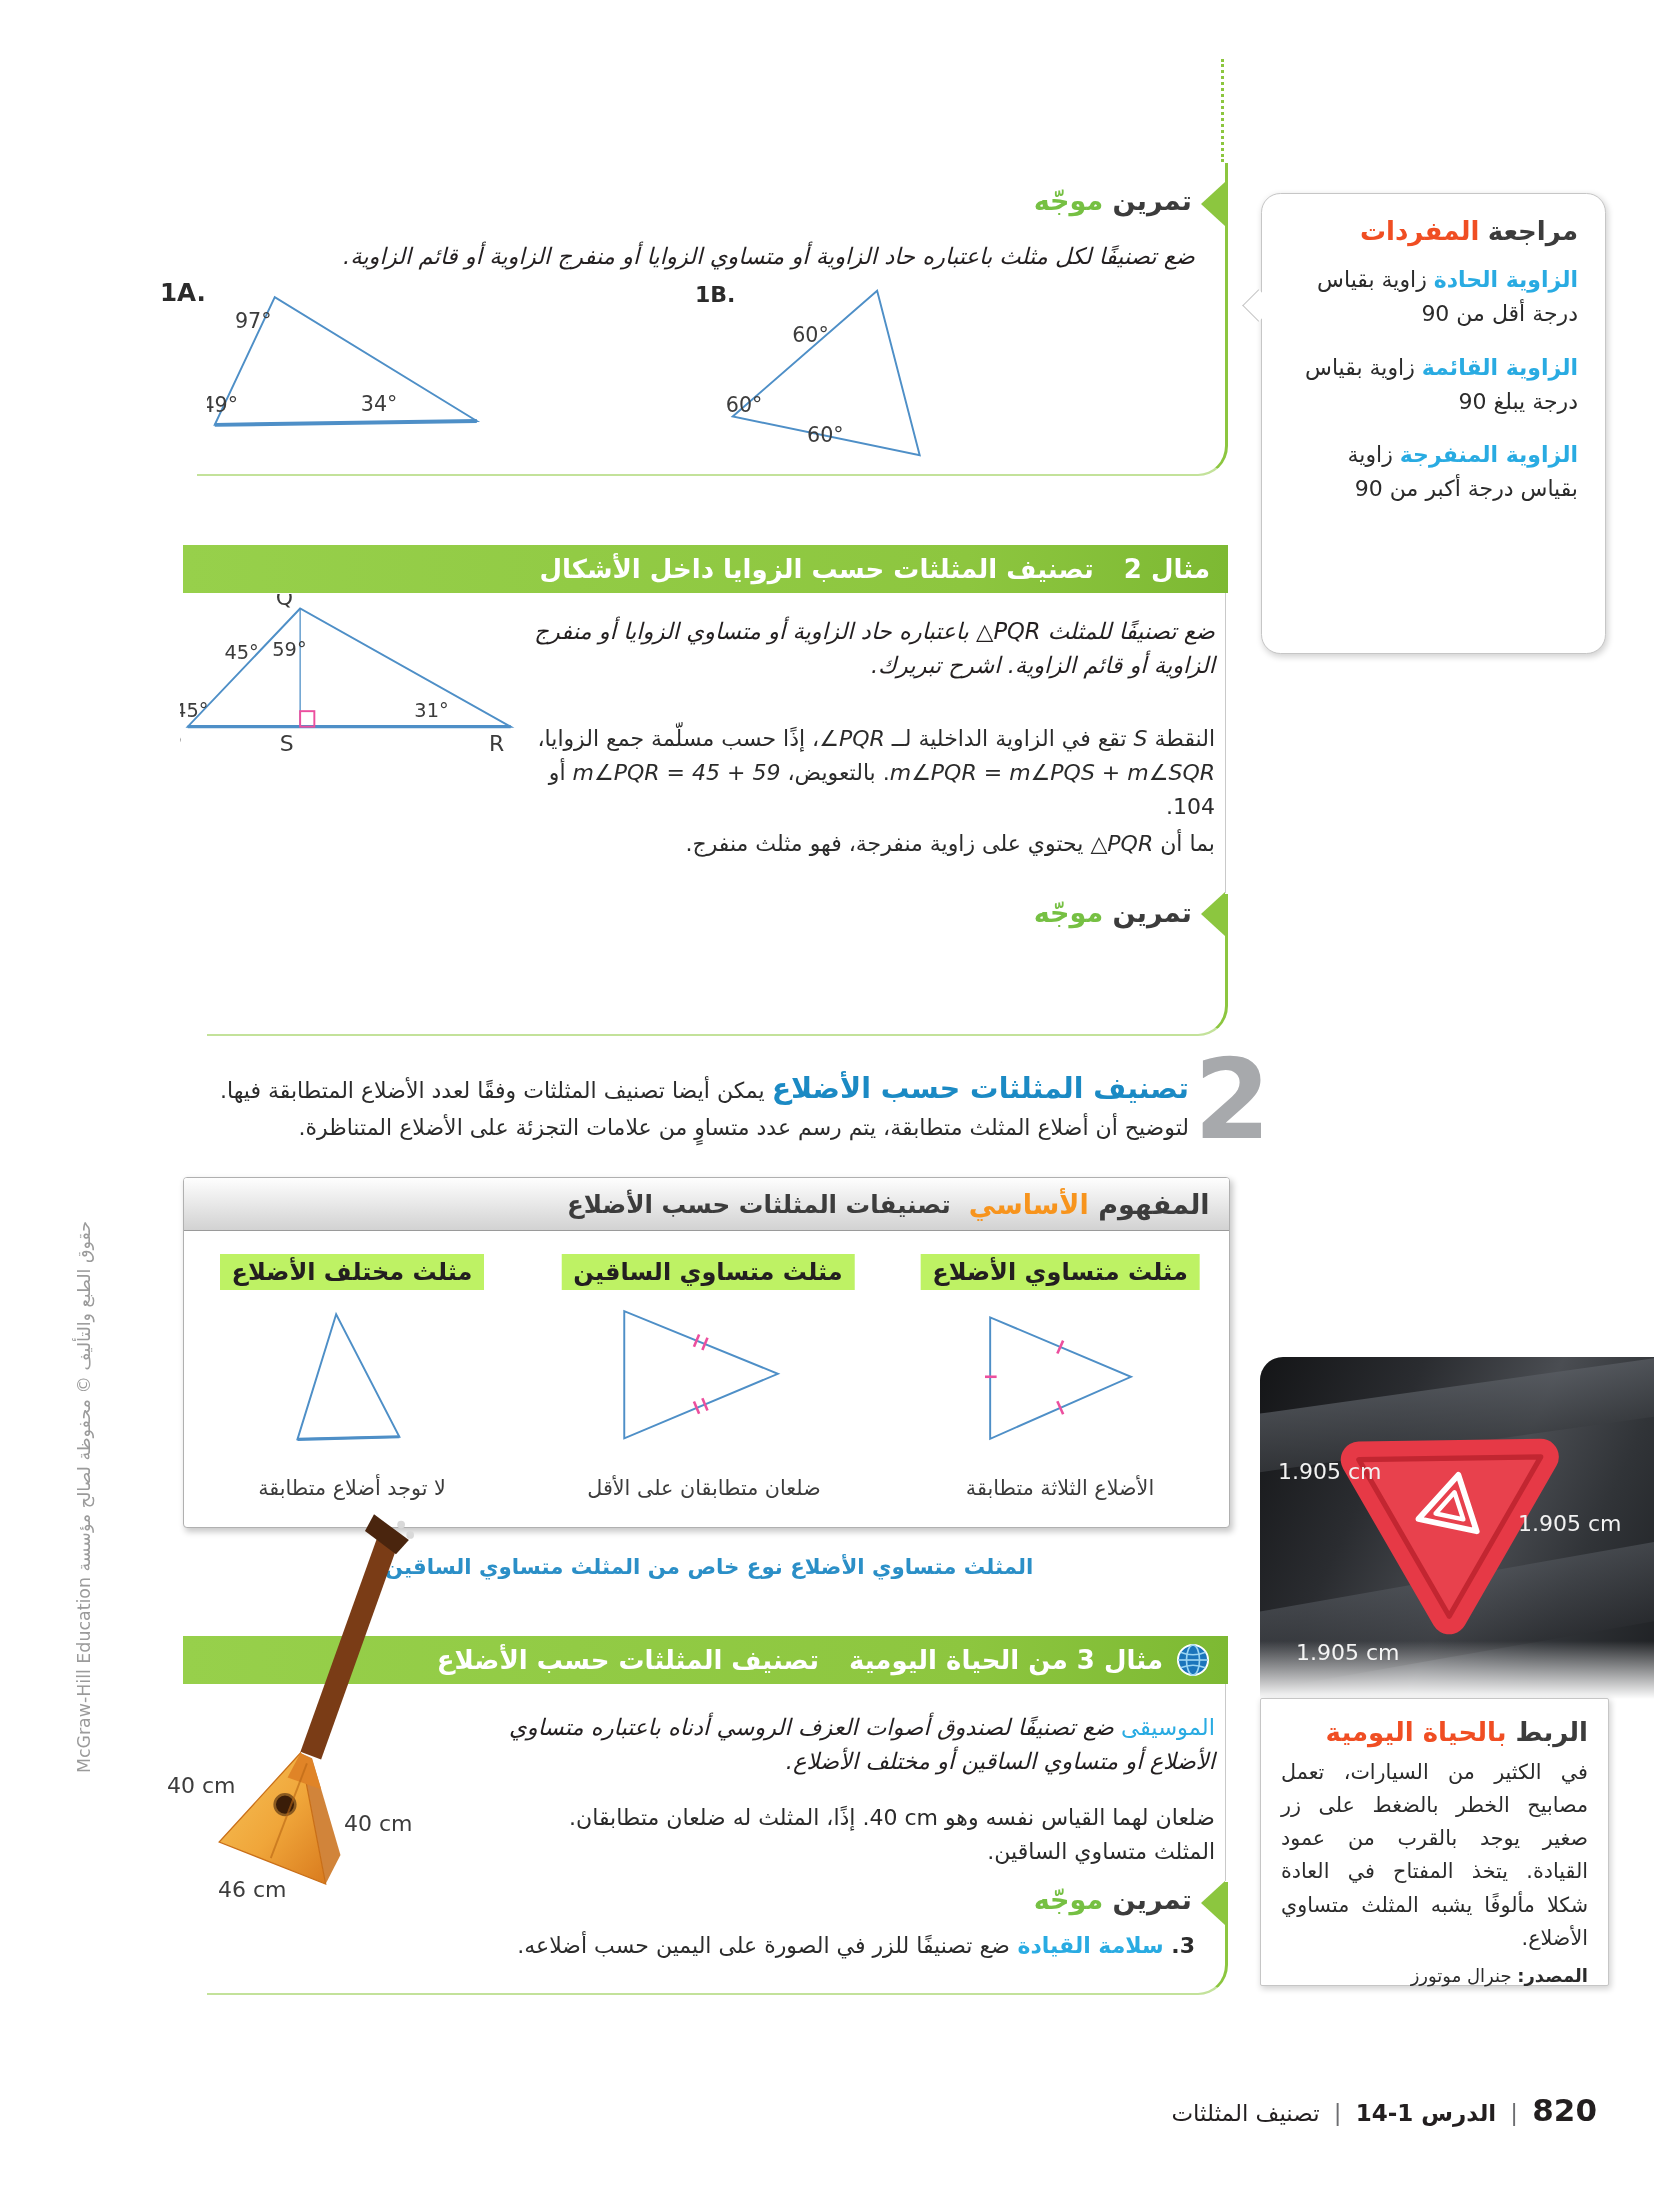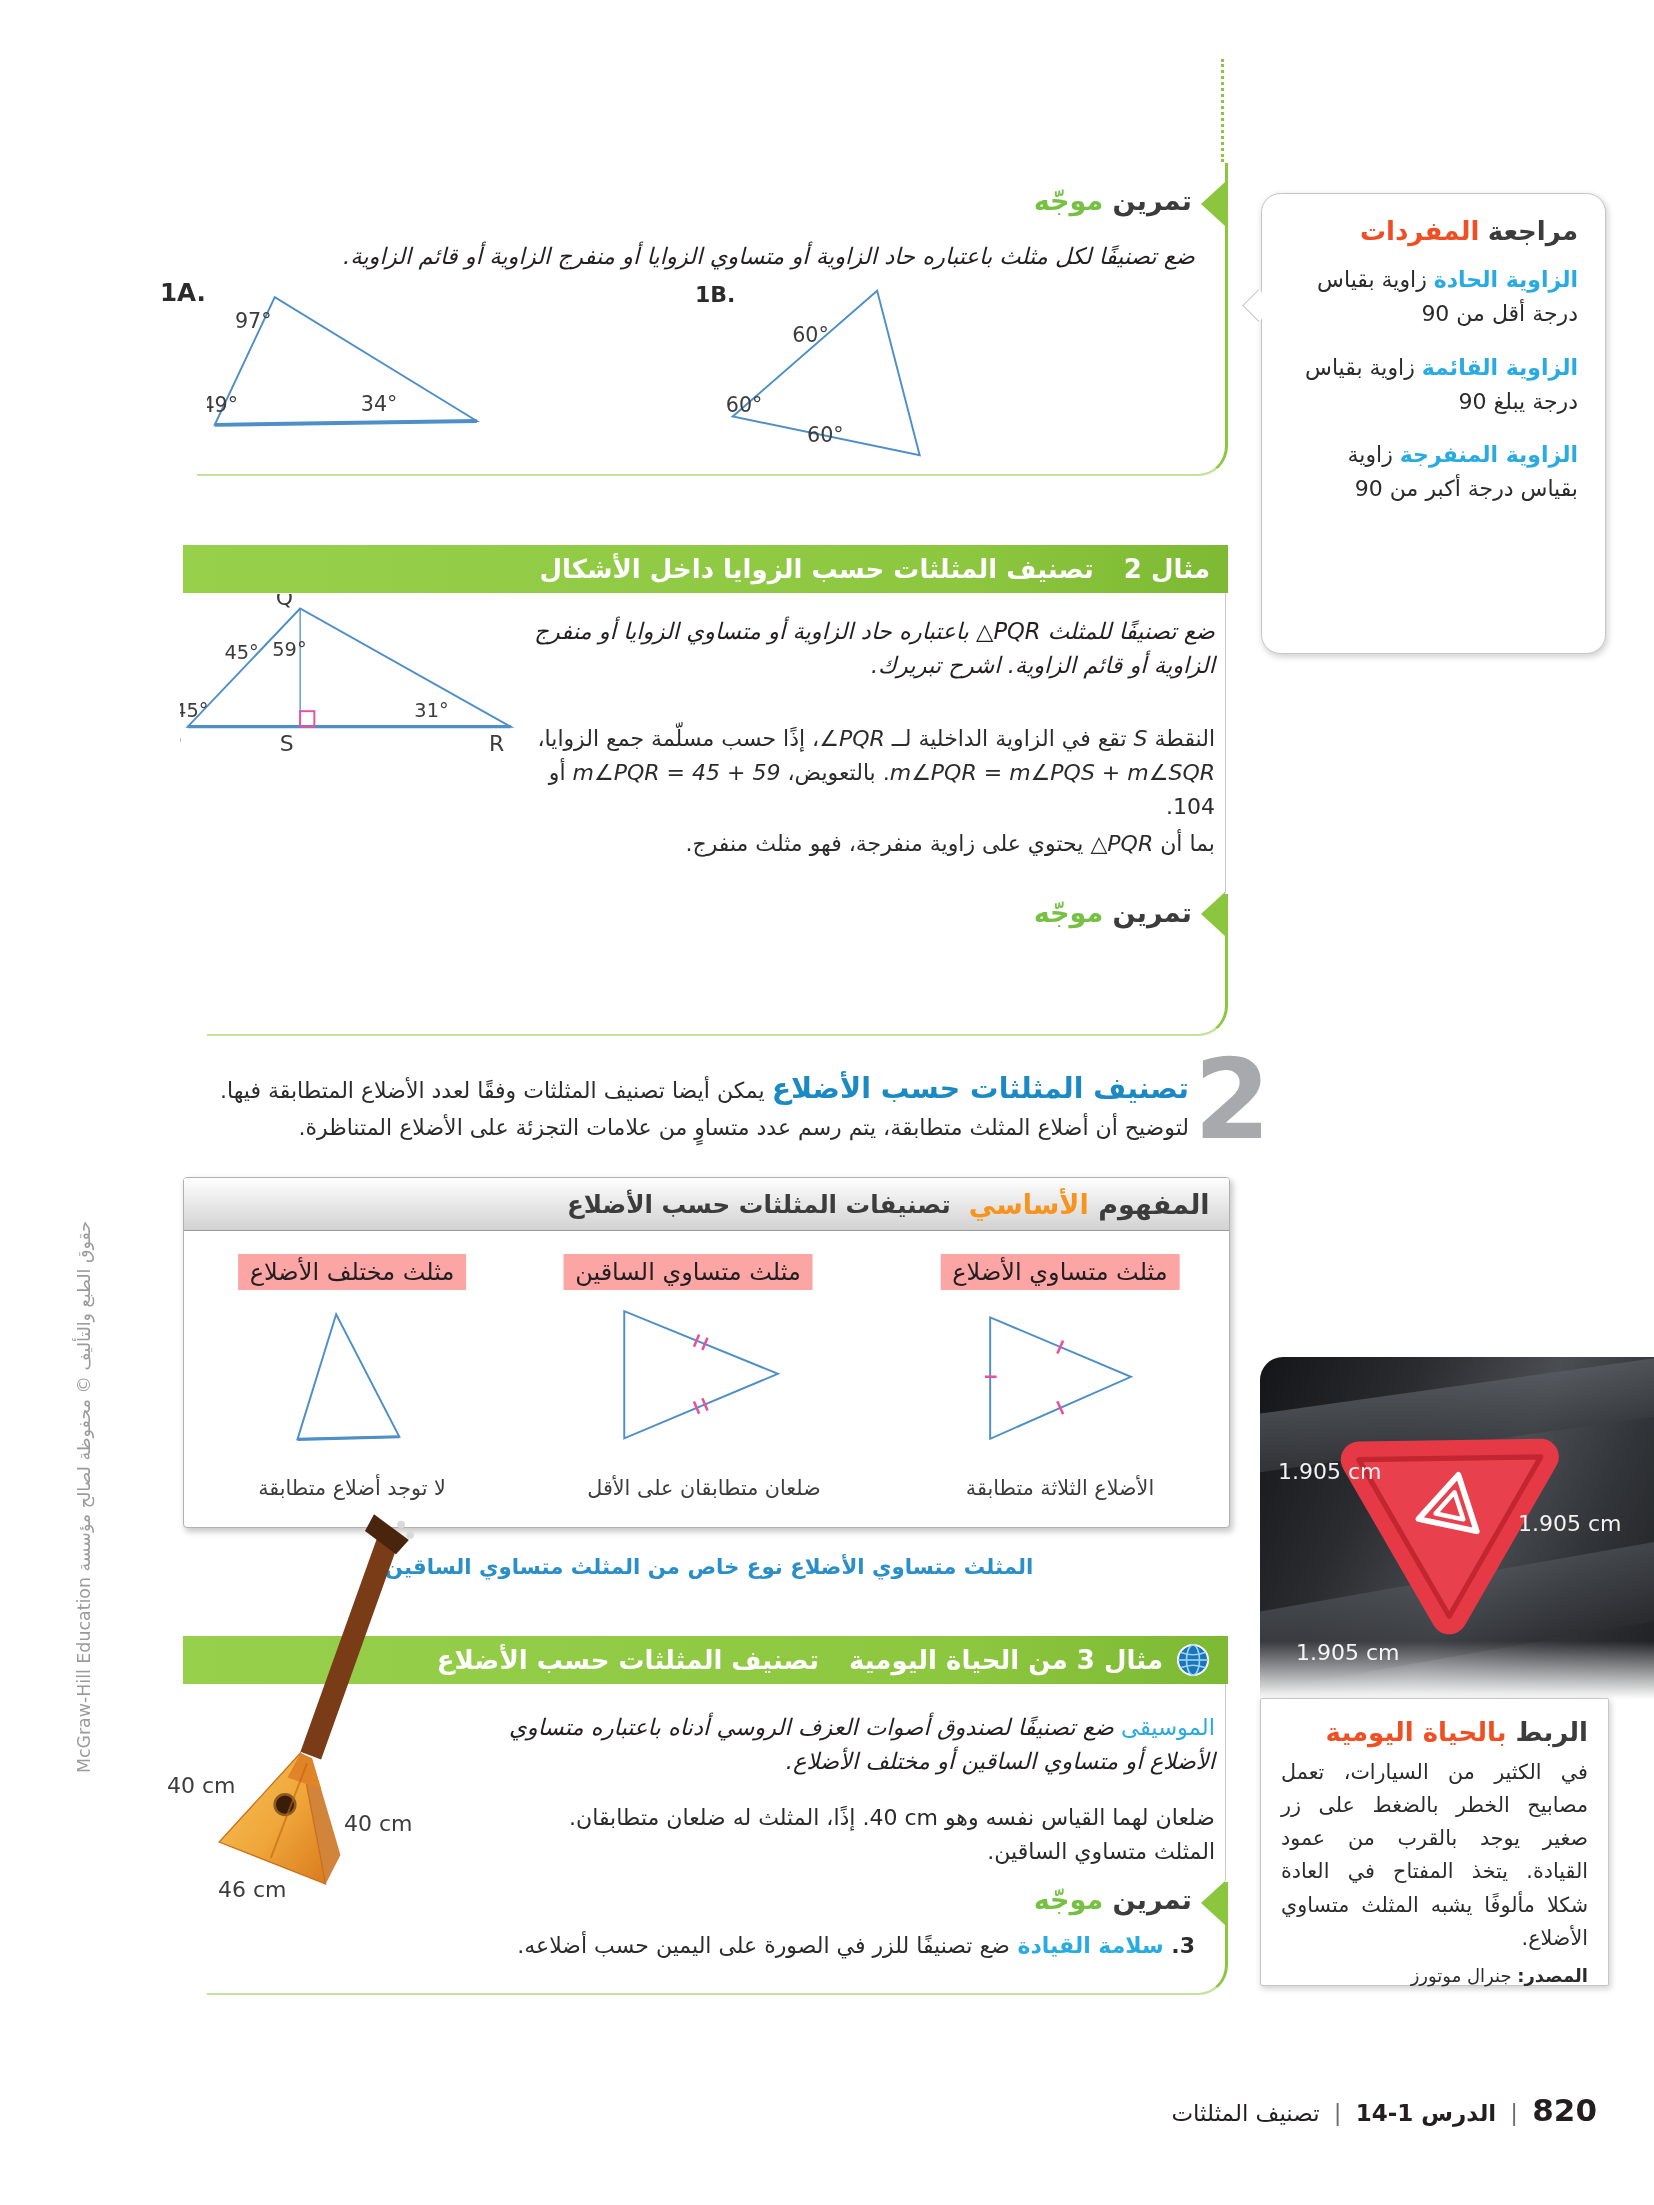--- a/index.html
+++ b/index.html
@@ -20,21 +20,21 @@
            border-bottom-right-radius:30px;}
   .arrow-left{width:0;height:0;border-top:22px solid transparent;border-bottom:22px solid transparent;
               border-right:24.6px solid #8cc63f;}
   .gray-edge{width:0;border-right:1.9px solid #c9c9c9;}
   .banner{height:48px;background:linear-gradient(to left,#7db933,#8dc63f 25%,#97d04b);
           display:flex;align-items:center;gap:30px;padding-right:18px;box-sizing:border-box;}
   .banner .badge{color:#ffffff;font-weight:bold;font-size:26px;white-space:nowrap;}
   .banner .btitle{color:#ffffff;font-weight:bold;font-size:26px;white-space:nowrap;}
   .round-box{background:#ffffff;border:1.9px solid #c6c6c6;border-radius:19.4px;
              box-shadow:1.9px 2.6px 6.5px rgba(0,0,0,0.18);box-sizing:border-box;}
-  .ylabel{background:#fca5a5;color:#231f20;font-weight:normal;font-size:24px;
+  .ylabel{background:#bef264;color:#231f20;font-weight:bold;font-size:24px;
           padding:3.9px 11.6px;white-space:nowrap;}
   .caption{font-size:20.7px;color:#3c3c3c;white-space:nowrap;}
   svg text{font-family:"DejaVu Sans",sans-serif;}
   .math{direction:ltr;unicode-bidi:isolate;font-style:italic;}
   .photo-label{color:#f2f2f2;font-size:22px;white-space:nowrap;}
 </style>
 </head>
 <body>
 
 <div id="page">
@@ -138,21 +138,21 @@
     <div style="height:52px;background:linear-gradient(#fefefe,#d2d2d2);border-bottom:1.9px solid #9a9a9a;
                 display:flex;align-items:center;gap:18px;padding-right:19.4px;border-radius:2.6px 2.6px 0 0;">
       <span style="font-size:27px;font-weight:bold;">
         <span class="dark">المفهوم </span><span class="orange2-txt">الأساسي</span>
       </span>
       <span class="b dark" style="font-size:24.6px;">تصنيفات المثلثات حسب الأضلاع</span>
     </div>
   </div>
 
   <div class="abs ylabel" style="left:1060px;top:1254px;transform:translateX(-50%);">مثلث متساوي الأضلاع</div>
-  <div class="abs ylabel" style="left:688px;top:1254px;transform:translateX(-50%);">مثلث متساوي الساقين</div>
+  <div class="abs ylabel" style="left:708px;top:1254px;transform:translateX(-50%);">مثلث متساوي الساقين</div>
   <div class="abs ylabel" style="left:352px;top:1254px;transform:translateX(-50%);">مثلث مختلف الأضلاع</div>
 
   <svg class="abs" style="left:985px;top:1312px;" width="155" height="136" viewBox="0 0 240 210">
     <polygon points="8,8 8,196 226,100" fill="none" stroke="#4e8fc7" stroke-width="3"></polygon>
     <line x1="0" y1="100" x2="18" y2="100" stroke="#ec4f9e" stroke-width="4"></line>
     <line x1="112" y1="64" x2="121" y2="44" stroke="#ec4f9e" stroke-width="4"></line>
     <line x1="112" y1="138" x2="121" y2="158" stroke="#ec4f9e" stroke-width="4"></line>
   </svg>
   <svg class="abs" style="left:619px;top:1306px;" width="168" height="142" viewBox="0 0 260 220">
     <polygon points="8,8 8,205 246,105" fill="none" stroke="#4e8fc7" stroke-width="3"></polygon>

